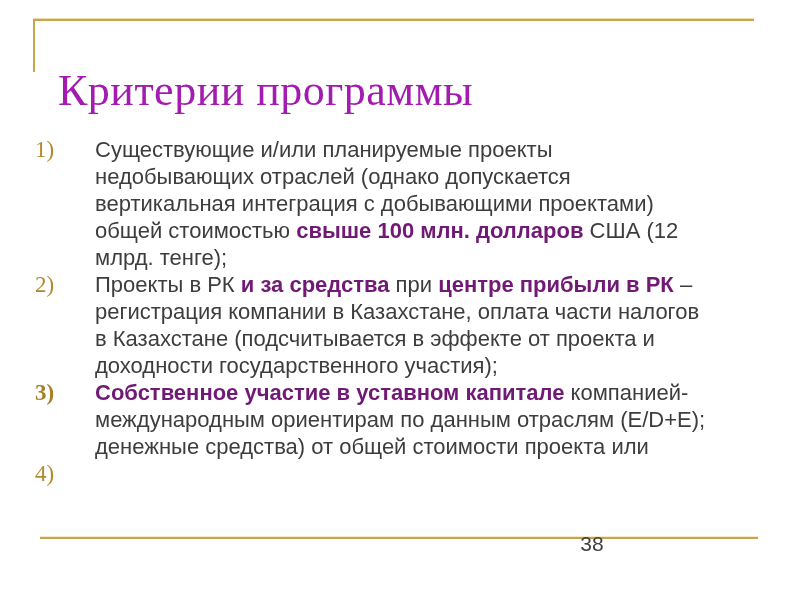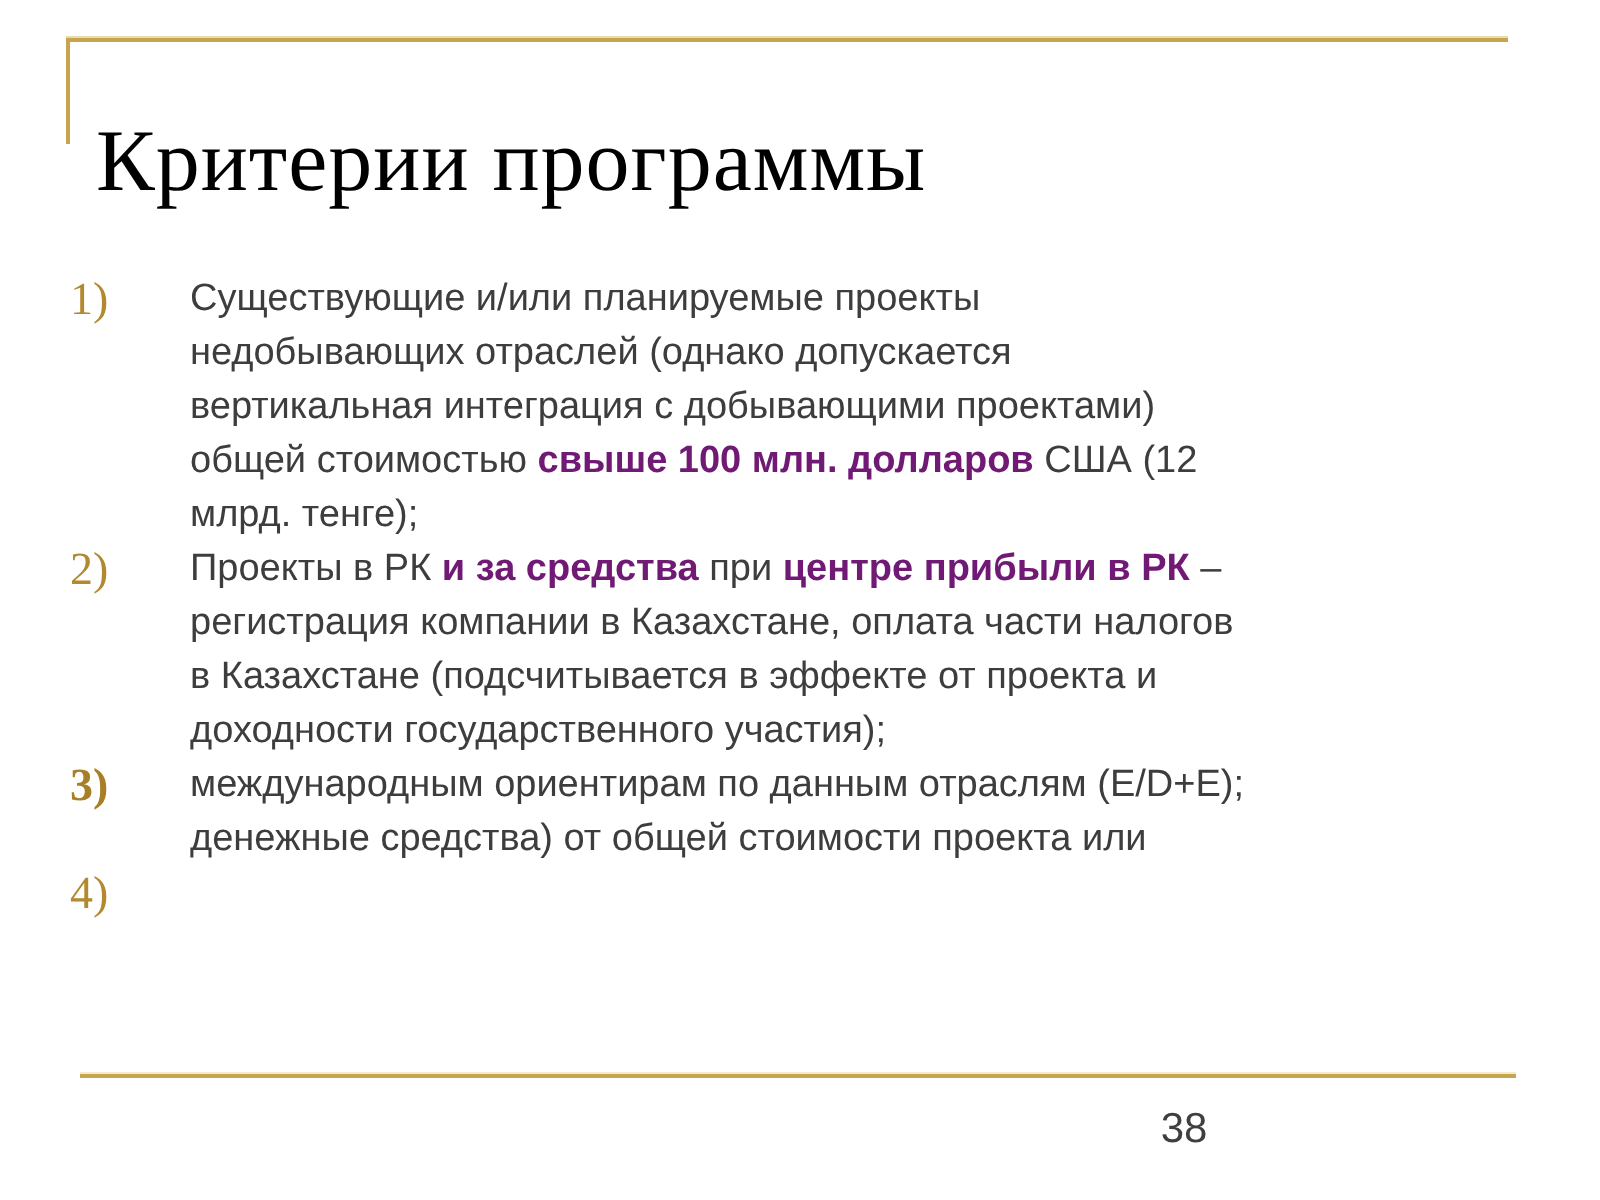--- a/index.html
+++ b/index.html
@@ -39,26 +39,26 @@
     top: 537px;
     width: 718px;
     height: 2px;
     background: #C7A44F;
     box-shadow: 0 -1px 0 #F4EBCB;
   }
   .title {
     position: absolute;
     left: 46px;
     top: 56px;
-    margin: 2px;
+    margin: 12px;
     font-family: "Liberation Serif", "DejaVu Serif", serif;
     font-weight: 400;
     font-size: 44px;
     line-height: 1.05;
-    color: #000000;
+    color: #a21caf;
     letter-spacing: 0.5px;
     white-space: nowrap;
   }
   .criteria-list {
     position: absolute;
     left: 0;
     top: 136px;
     width: 800px;
     margin: 0;
     padding: 0;
@@ -76,33 +76,33 @@
     font-family: "Liberation Serif", "DejaVu Serif", serif;
     font-size: 23px;
     line-height: 27px;
     color: #B38930;
   }
   .item-marker.bold {
     font-weight: 700;
     color: #A87F26;
   }
   .item-line {
-    font-size: 19px;
+    font-size: 22px;
     line-height: 27px;
     color: #3D3D3D;
     white-space: nowrap;
   }
   .item-line b {
     font-weight: 700;
     color: #701a75;
   }
   .page-number {
     position: absolute;
     left: 540px;
-    top: 553px;
+    top: 532px;
     width: 104px;
     text-align: center;
     font-size: 21px;
     color: #3F3F3F;
   }
 </style>
 </head>
 <body>
 
 <div class="slide">
@@ -122,20 +122,21 @@
       </li>
       <li class="criteria-item">
         <span class="item-marker">2)</span>
         <div class="item-line"><span>Проекты в РК </span><b>и за средства</b><span> при </span><b>центре прибыли в РК</b><span> –</span></div>
         <div class="item-line"><span>регистрация компании в Казахстане, оплата части налогов</span></div>
         <div class="item-line"><span>в Казахстане (подсчитывается в эффекте от проекта и</span></div>
         <div class="item-line"><span>доходности государственного участия);</span></div>
       </li>
       <li class="criteria-item">
         <span class="item-marker bold">3)</span>
+        <div class="item-line"><b>Собственное участие в уставном капитале</b><span> компанией-</span></div>
         <div class="item-line"><span>международным ориентирам по данным отраслям (E/D+E);</span></div>
         <div class="item-line"><span>денежные средства) от общей стоимости проекта или</span></div>
       </li>
       <li class="criteria-item">
         <span class="item-marker">4)</span>
       </li>
     </ol>
 
   <div class="rule-bottom"></div>
   <div class="page-number">38</div>

